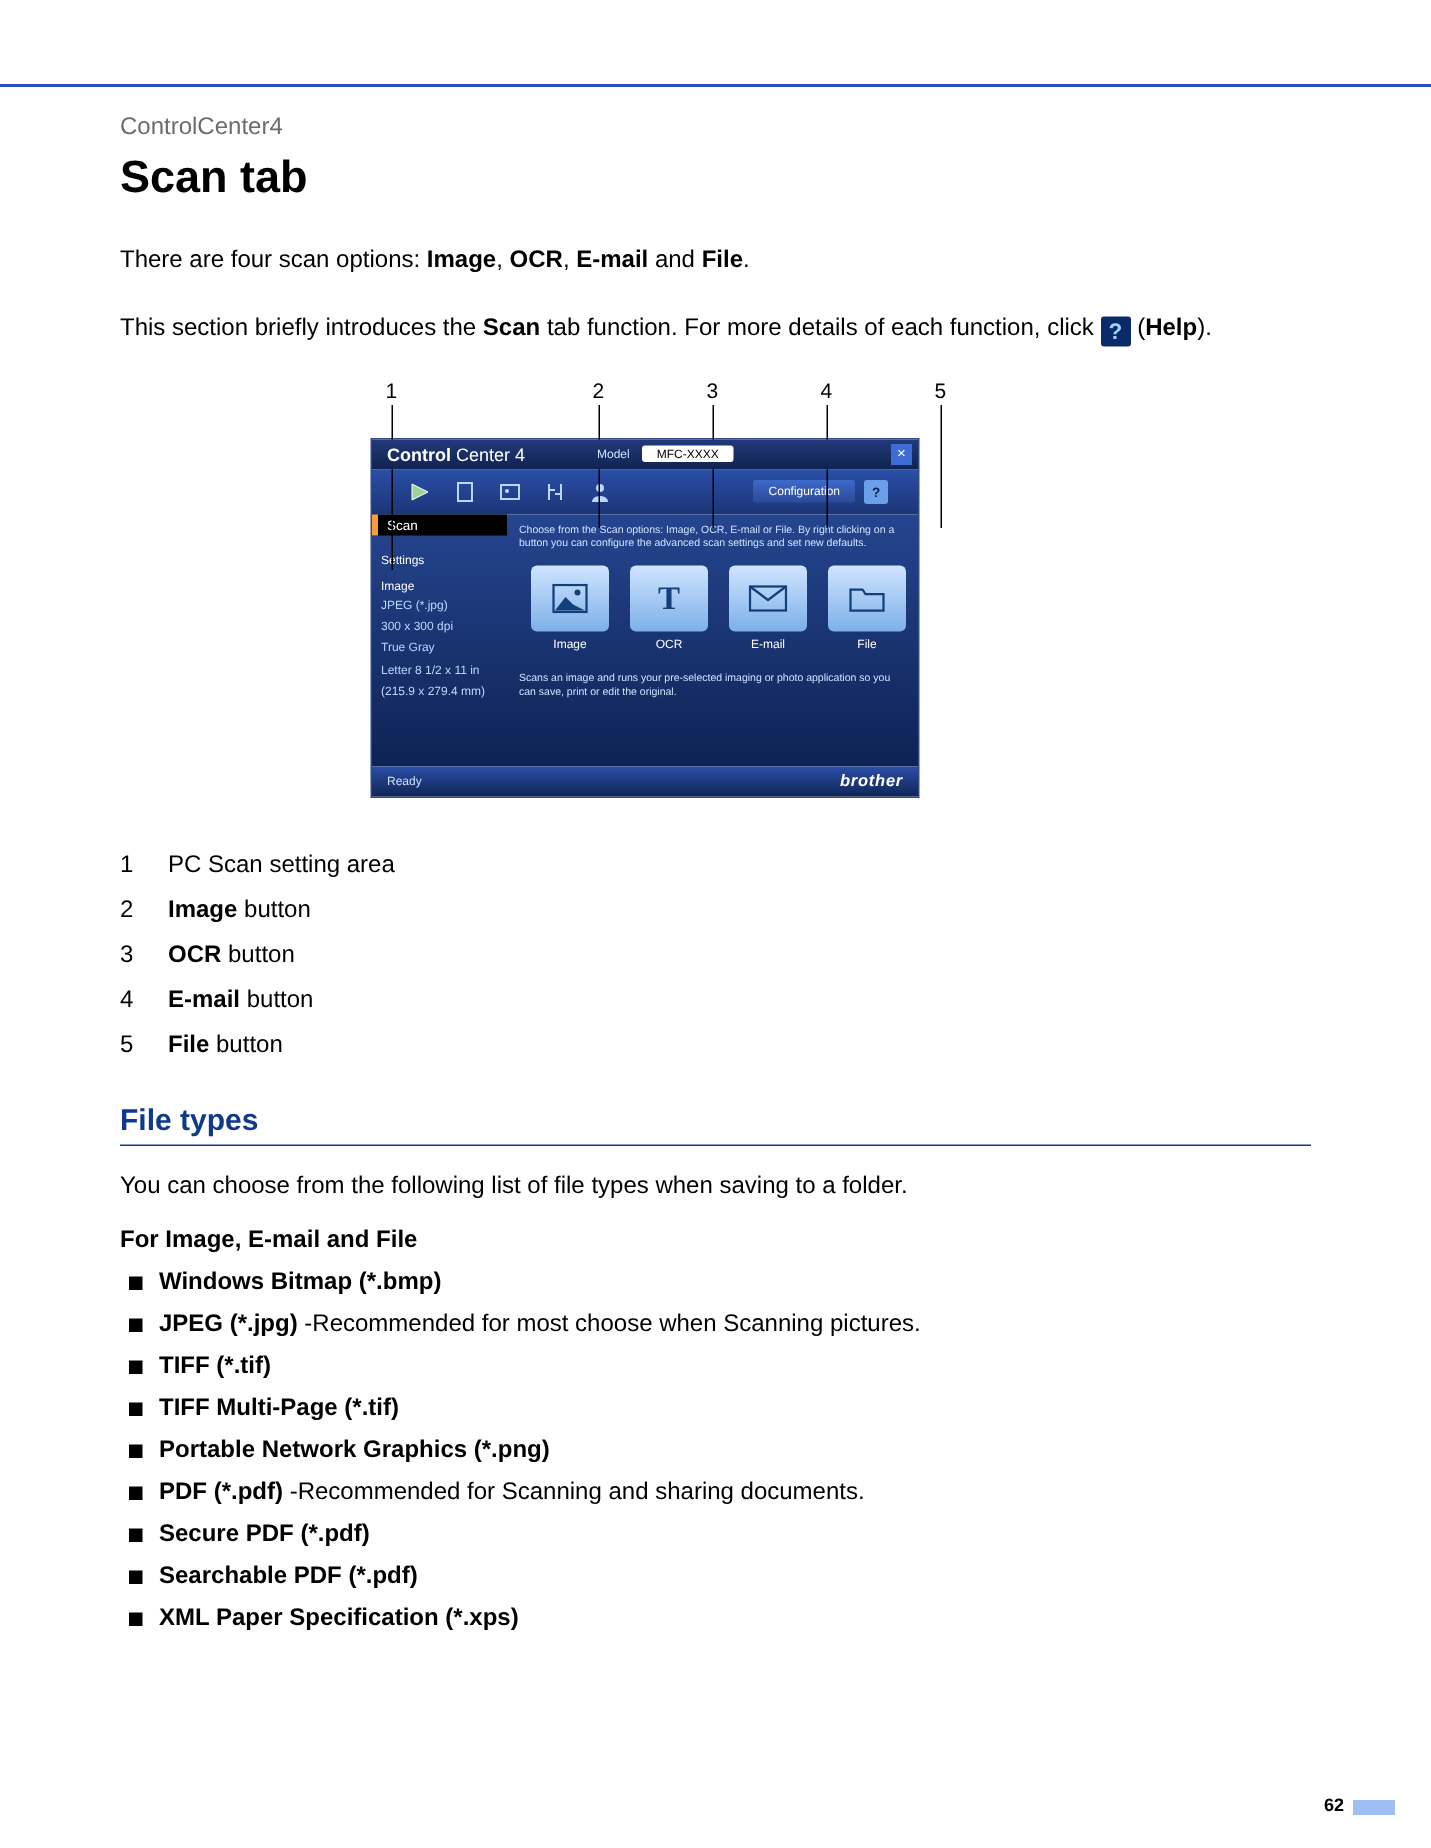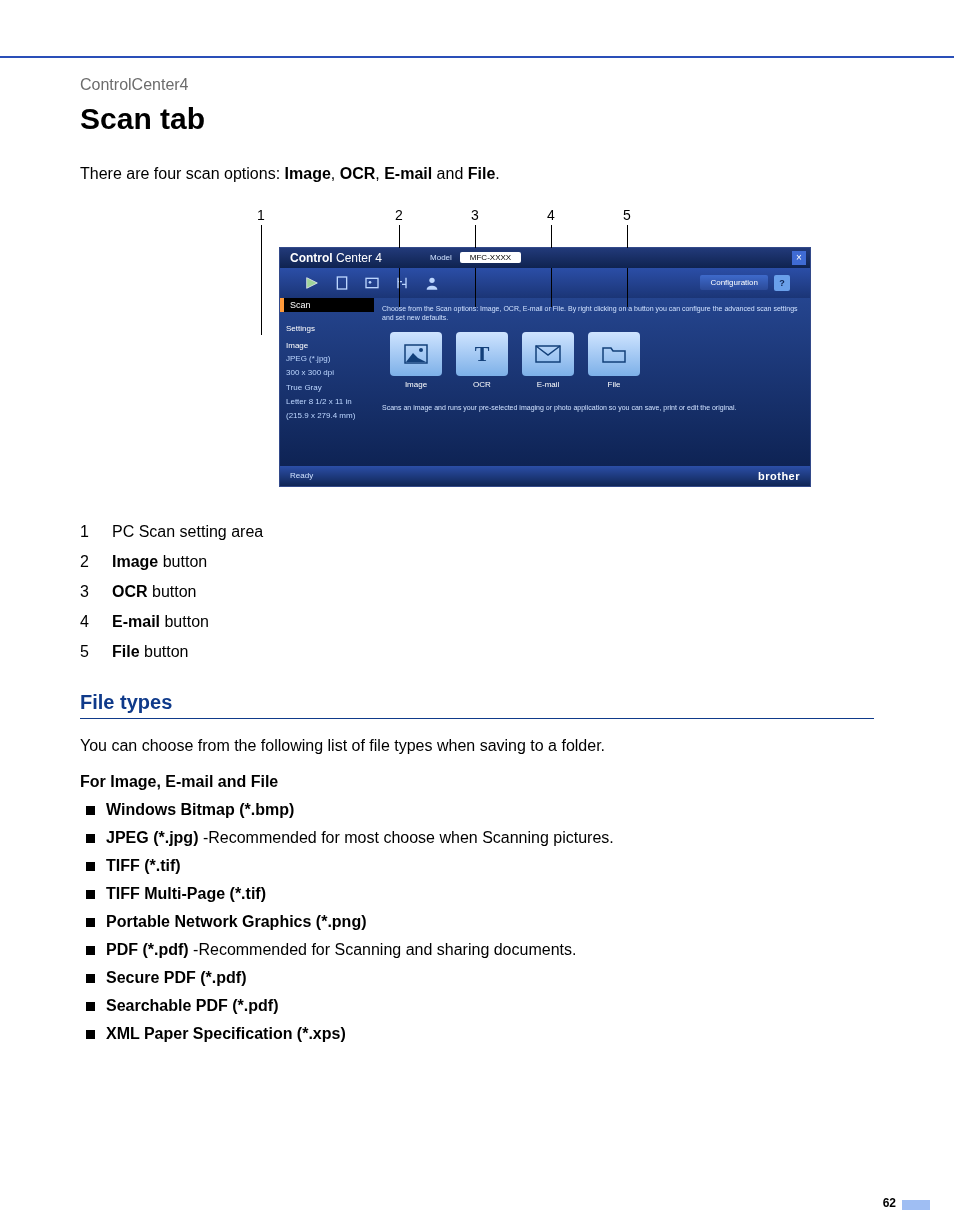--- a/index.html
+++ b/index.html
@@ -13,21 +13,21 @@
     display: inline-flex; align-items: center; justify-content: center;
     width: 20px; height: 20px; background: #0a2a6a; color: #9dd2ff;
     font-weight: bold; font-size: 15px; vertical-align: -3px; border-radius: 2px;
   }
   
   .fig-wrap { display: flex; justify-content: center; margin: 10px 0 36px 0; }
   .fig { position: relative; width: 460px; }
   .callouts { position: relative; height: 40px; width: 100%; }
   .callout-num { position: absolute; top: 0; font-size: 14px; }
   .callout-line { position: absolute; top: 18px; width: 1px; height: 82px; background: #000; }
-  .app-frame { width: 532px; border: 1px solid #334a8a; font-size: 9px; margin-left: 32px; }
+  .app-frame { width: 366px; border: 1px solid #334a8a; font-size: 9px; }
   .titlebar {
     display: flex; align-items: center; gap: 8px;
     background: linear-gradient(#223a7a,#0f2350); color: #fff;
     padding: 3px 4px 3px 10px; position: relative;
   }
   .titlebar .brand { font-size: 12px; }
   .titlebar .brand b { font-weight: 900; }
   .titlebar .model-label { margin-left: 40px; font-size: 8px; color: #cfe1ff; }
   .titlebar .model-box { background: #fff; color: #000; font-size: 8px; padding: 1px 10px; border-radius: 2px; }
   .titlebar .close {
@@ -66,21 +66,21 @@
     border-radius: 4px; display: flex; align-items: center; justify-content: center;
     color: #13407a;
   }
   .scanbtn .lbl { color: #fff; font-size: 8px; }
   .desc { color: #cfe1ff; font-size: 7px; margin-top: 14px; line-height: 1.3; }
   .statusbar {
     background: linear-gradient(#2b4ea7,#102655);
     color: #cfe1ff; font-size: 8px; padding: 4px 10px;
     display: flex; justify-content: space-between; align-items: center;
   }
-  .statusbar .brother { font-weight: bold; color: #fff; font-size: 11px; letter-spacing: 0.5px; }
+  .statusbar .brother { font-style: italic; font-weight: bold; color: #fff; font-size: 11px; letter-spacing: 0.5px; }
   
   .legend { margin-bottom: 30px; }
   .legend-row { display: flex; gap: 20px; font-size: 16px; margin-bottom: 12px; }
   .legend-row .n { width: 12px; }
   
   h2.sub { font-size: 20px; font-weight: bold; color: #0f3a8a; border-bottom: 1px solid #0f3a8a; padding-bottom: 4px; margin-bottom: 18px; }
   .para { font-size: 16px; margin-bottom: 18px; }
   .listhdr { font-size: 16px; font-weight: bold; margin-bottom: 10px; }
   ul.sq { list-style: none; padding-left: 6px; }
   ul.sq li { font-size: 16px; margin-bottom: 10px; padding-left: 20px; position: relative; }
@@ -96,20 +96,23 @@
 <div class="page">
 
   <div class="breadcrumb">ControlCenter4</div>
 
   <h1 class="title">Scan tab</h1>
 
   <p class="body-text">
     <span>There are four scan options: </span><b>Image</b><span>, </span><b>OCR</b><span>, </span><b>E-mail</b><span> and </span><b>File</b><span>.</span>
   </p>
 
+  <p class="body-text">
+    <span>This section briefly introduces the </span><b>Scan</b><span> tab function. For more details of each function, click </span><span class="help-icon">?</span><span> (</span><b>Help</b><span>).</span>
+  </p>
 
   <div class="fig-wrap">
     <div class="fig">
       <div class="callouts">
         <span class="callout-num" style="left:10px">1</span>
         <div class="callout-line" style="left:14px;height:110px"></div>
         <span class="callout-num" style="left:148px">2</span>
         <div class="callout-line" style="left:152px"></div>
         <span class="callout-num" style="left:224px">3</span>
         <div class="callout-line" style="left:228px"></div>

